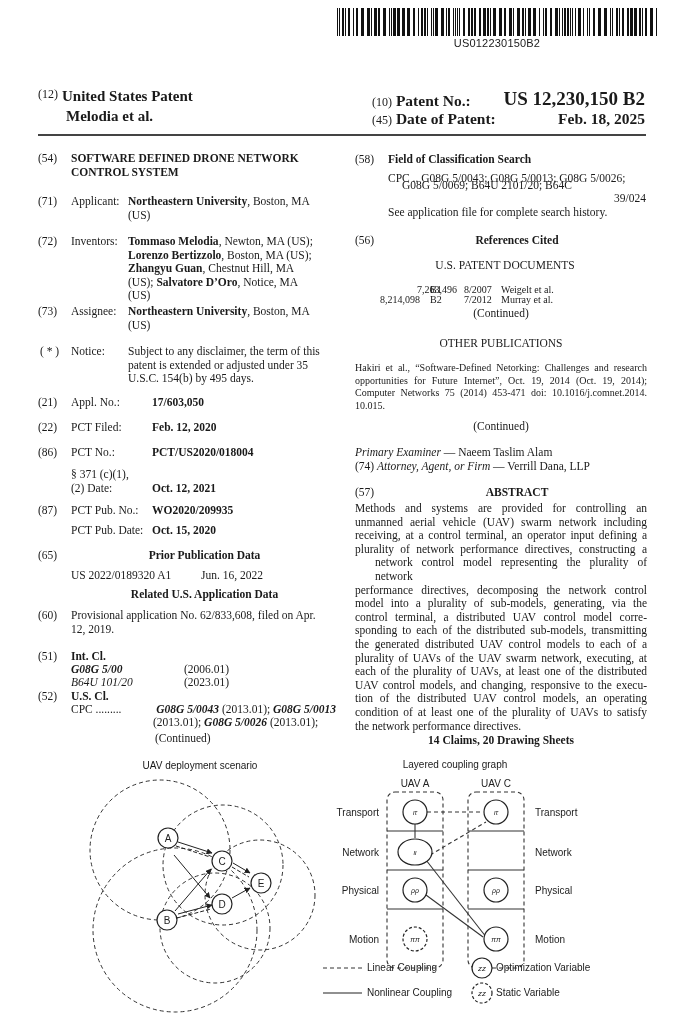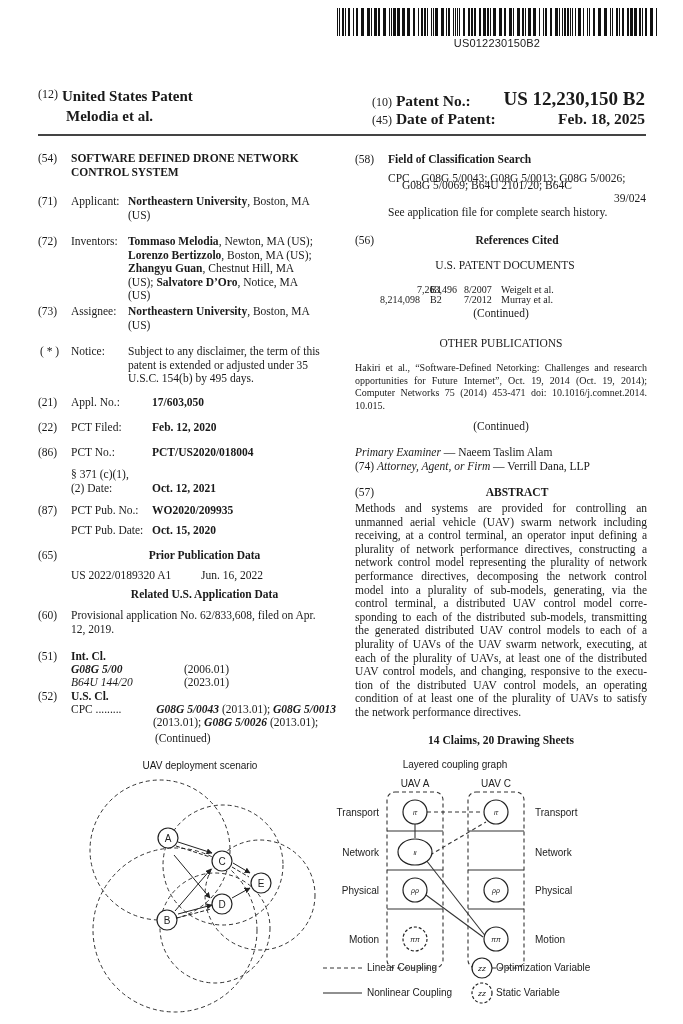--- a/index.html
+++ b/index.html
@@ -239,21 +239,21 @@
 
 <div class="fld" style="left:38px; top:650px; width:300px;">
   <span class="code">(51)</span>
   <span class="key b">Int. Cl.</span>
 </div>
 <div class="fld" style="left:71px; top:663px; width:260px;">
   <span class="val b i" style="left:0;">G08G 5/00</span>
   <span class="val" style="left:113px;">(2006.01)</span>
 </div>
 <div class="fld" style="left:71px; top:676px; width:260px;">
-  <span class="val i" style="left:0;">B64U 144/20</span>
+  <span class="val i" style="left:0;">B64U 101/20</span>
   <span class="val" style="left:113px;">(2023.01)</span>
 </div>
 <div class="fld" style="left:38px; top:690px; width:300px;">
   <span class="code">(52)</span>
   <span class="key b">U.S. Cl.</span>
 </div>
 <div class="fld" style="left:71px; top:703px; width:270px;">
   <span class="val" style="left:0;">CPC .........</span>
   <span class="val" style="left:65px; width:200px; text-align:right;"><b class="i">G08G 5/0043</b><span> (2013.01); </span><b class="i">G08G 5/0013</b></span>
 </div>
@@ -309,21 +309,21 @@
 
 <div class="fld" style="left:355px; top:486px; width:300px;">
   <span class="code">(57)</span>
   <span class="val b center" style="left:33px; width:258px;">ABSTRACT</span>
 </div>
 <div id="abstract" class="fld" style="left:355px; top:502px; width:292px; font-size:11.5px; line-height:13.6px;">
     <div style="text-align: justify; text-align-last: justify;">Methods and systems are provided for controlling an</div>
     <div style="text-align: justify; text-align-last: justify;">unmanned aerial vehicle (UAV) swarm network including</div>
     <div style="text-align: justify; text-align-last: justify;">receiving, at a control terminal, an operator input defining a</div>
     <div style="text-align: justify; text-align-last: justify;">plurality of network performance directives, constructing a</div>
-    <div style="text-align: justify; text-align-last: justify;">network control model representing the plurality of network</div>
+    <div style="text-align: justify; text-align-last: justify; margin-left: 20px;">network control model representing the plurality of network</div>
     <div style="text-align: justify; text-align-last: justify;">performance directives, decomposing the network control</div>
     <div style="text-align: justify; text-align-last: justify;">model into a plurality of sub-models, generating, via the</div>
     <div style="text-align: justify; text-align-last: justify;">control terminal, a distributed UAV control model corre-</div>
     <div style="text-align: justify; text-align-last: justify;">sponding to each of the distributed sub-models, transmitting</div>
     <div style="text-align: justify; text-align-last: justify;">the generated distributed UAV control models to each of a</div>
     <div style="text-align: justify; text-align-last: justify;">plurality of UAVs of the UAV swarm network, executing, at</div>
     <div style="text-align: justify; text-align-last: justify;">each of the plurality of UAVs, at least one of the distributed</div>
     <div style="text-align: justify; text-align-last: justify;">UAV control models, and changing, responsive to the execu-</div>
     <div style="text-align: justify; text-align-last: justify;">tion of the distributed UAV control models, an operating</div>
     <div style="text-align: justify; text-align-last: justify;">condition of at least one of the plurality of UAVs to satisfy</div>

